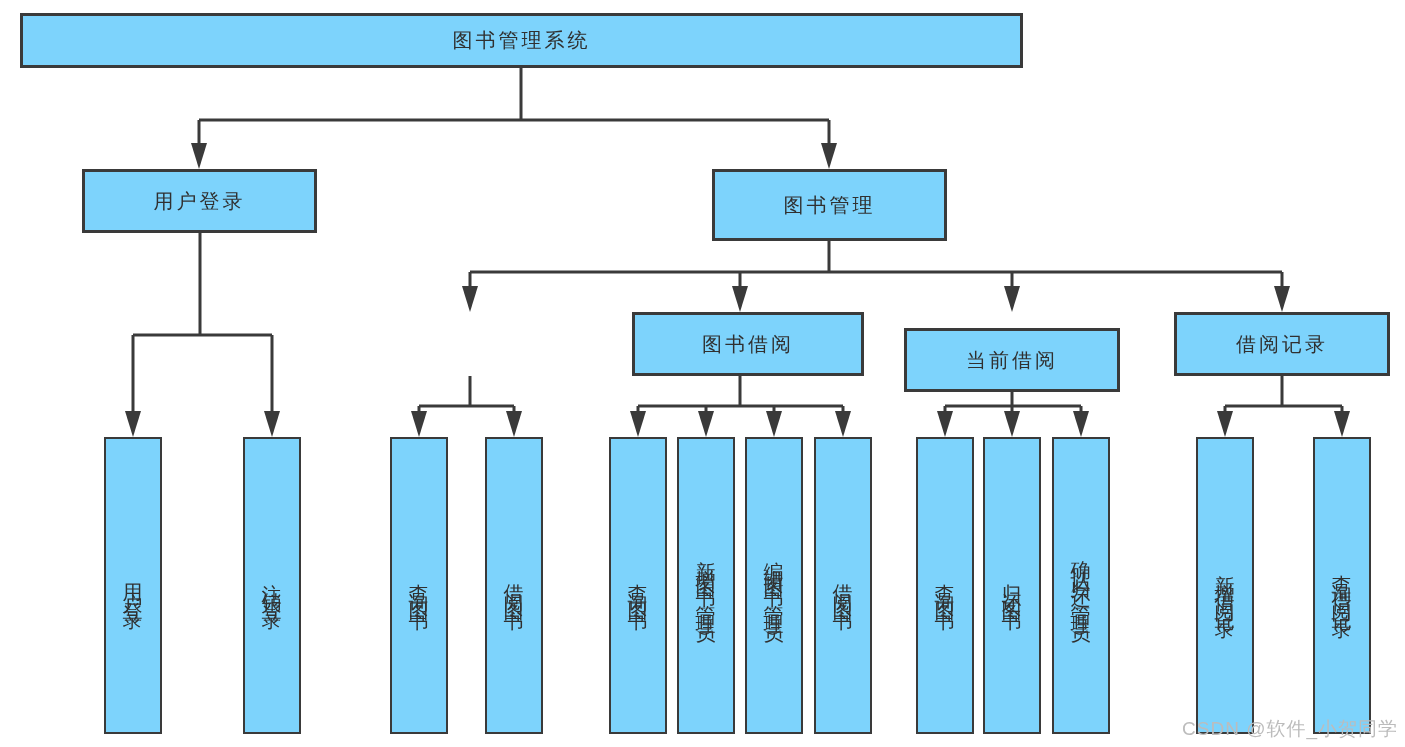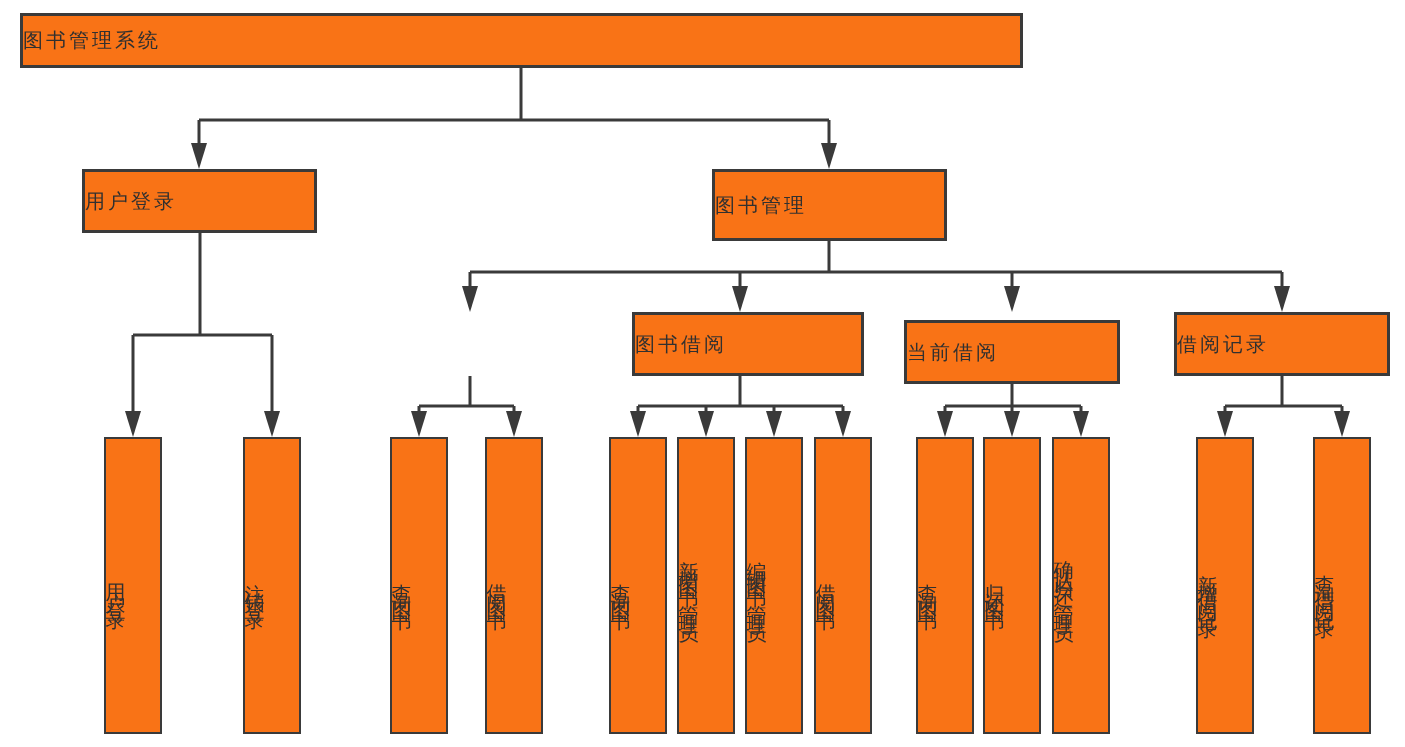--- a/index.html
+++ b/index.html
@@ -13,26 +13,26 @@
   }
   .wires {
     position: absolute;
     left: 0; top: 0;
     width: 1405px; height: 747px;
     pointer-events: none;
   }
   .node {
     position: absolute;
     box-sizing: border-box;
-    background: #f97316;
+    background: #7dd3fc;
     border: 3px solid #3a3a3a;
     color: #303030;
     display: flex;
     align-items: center;
-    justify-content: flex-start;
+    justify-content: center;
     text-align: center;
     z-index: 1;
   }
   .node-h {
     font-size: 20px;
     letter-spacing: 3px;
     font-weight: 500;
     white-space: nowrap;
   }
   .node-v {
@@ -115,21 +115,21 @@
   <div class="node node-h" style="left:82px; top:169px; width:235px; height:64px;">
     <span>用户登录</span>
   </div>
   <div class="node node-h" style="left:712px; top:169px; width:235px; height:72px;">
     <span>图书管理</span>
   </div>
 
   <div class="node node-h" style="left:632px; top:312px; width:232px; height:64px;">
     <span>图书借阅</span>
   </div>
-  <div class="node node-h" style="left:904px; top:320px; width:216px; height:64px;">
+  <div class="node node-h" style="left:904px; top:328px; width:216px; height:64px;">
     <span>当前借阅</span>
   </div>
   <div class="node node-h" style="left:1174px; top:312px; width:216px; height:64px;">
     <span>借阅记录</span>
   </div>
 
   <div class="node node-v" style="left:104px; top:437px; width:58px; height:297px;">
     <span>用户登录</span>
   </div>
   <div class="node node-v" style="left:243px; top:437px; width:58px; height:297px;">
@@ -166,13 +166,14 @@
     <span>确认归还（管理员）</span>
   </div>
 
   <div class="node node-v" style="left:1196px; top:437px; width:58px; height:297px;">
     <span>新增借阅记录</span>
   </div>
   <div class="node node-v" style="left:1313px; top:437px; width:58px; height:297px;">
     <span>查询借阅记录</span>
   </div>
 
+  <div class="watermark">CSDN @软件_小贺同学</div>
 </div>
 
 </body></html>

